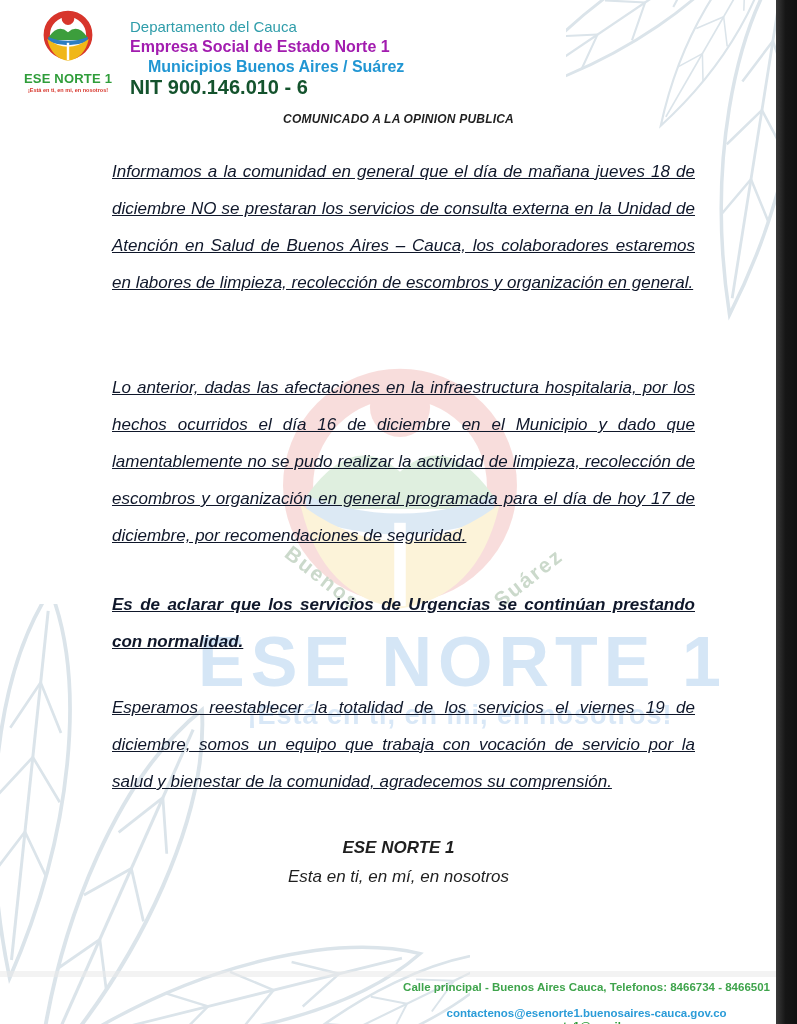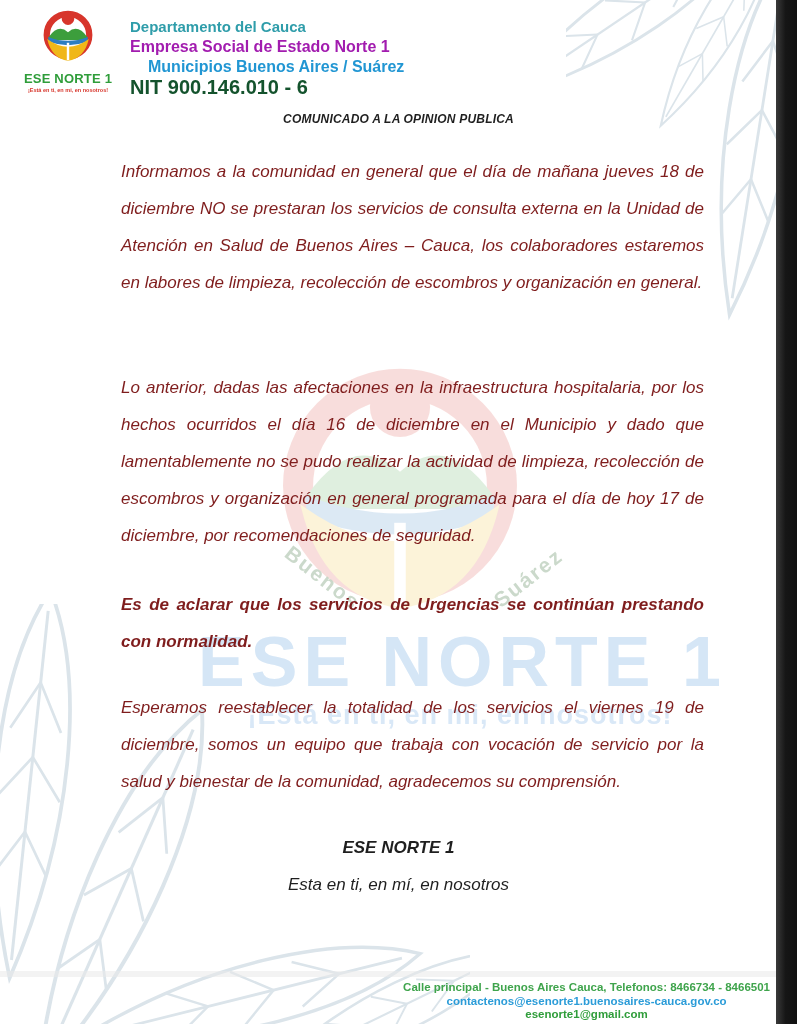--- a/index.html
+++ b/index.html
@@ -24,50 +24,50 @@
               color:#d5e6f6; white-space:nowrap; }
   .wm-slogan { left:200px; top:700px; width:520px; text-align:center;
                font-size:27px; font-weight:bold; letter-spacing:1px; color:#d9e8f7; }
 
   
   .header { position:absolute; top:8px; left:20px; z-index:2; display:flex; }
   .logo-block { width:96px; text-align:center; }
   .logo-name { color:#2f9d3a; font-weight:bold; font-size:13px; letter-spacing:.2px; margin-top:1px; }
   .logo-tag  { color:#d7352b; font-weight:bold; font-size:5.5px; margin-top:1px; }
   .header-lines { margin-left:14px; padding-top:9px; line-height:20px; }
-  .hl-dept { color:#2f9daa; font-size:15px; font-weight:700; }
+  .hl-dept { color:#2f9daa; font-size:15px; font-weight:400; }
   .hl-comp { color:#a21caf; font-size:16px; font-weight:bold; }
   .hl-muni { color:#2196d3; font-size:16px; font-weight:bold;margin-left:18px; }
   .hl-nit  { color:#14532d; font-size:20px; font-weight:600; }
 
   
   .doc-title { position:absolute; top:112px; left:107px; width:583px; z-index:2;
                text-align:center; font-style:italic; font-weight:bold;
                font-size:12px; color:#1f1f1f; letter-spacing:.2px; }
-  .para { position:absolute; left:121px; width:583px; z-index:2;
-          font-style:italic; font-size:17px; line-height:37px; color:#7f1d1d;
-          text-align:justify; }
+  .para { position:absolute; left:112px; width:583px; z-index:2;
+          font-style:italic; font-size:17px; line-height:37px; color:#0f172a;
+          text-align:justify;text-decoration:underline; }
   .para.bold { font-weight:bold; }
   #para-0 { top:153px; }
   #para-1 { top:369px; }
   #para-2 { top:586px; }
   #para-3 { top:689px; }
 
   .signature { position:absolute; top:838px; left:107px; width:583px; z-index:2;
                text-align:center; font-style:italic; color:#1f1f1f; }
   .sig-name { font-weight:bold; font-size:17px; }
-  .sig-slogan { font-size:17px; margin-top:17px; }
+  .sig-slogan { font-size:17px; margin-top:9px; }
 
   
   .footer-band { position:absolute; left:0; right:21px; top:971px; height:6px;
                  background:#e9e9e9; opacity:.55; z-index:2; }
   .footer { position:absolute; right:27px; top:981px; z-index:2; text-align:center;
             font-size:11.5px; line-height:13.5px; }
   .ft-address { color:#3fa44c; font-weight:600; }
-  .ft-web { color:#2b9cd8; font-weight:700; }
+  .ft-web { color:#2b9cd8; font-weight:700;margin-top:12px; }
   .ft-mail { color:#2f9d3a; font-weight:700; }
 
   
   .edge-bar { position:absolute; top:0; right:0; width:21px; height:1024px;
               z-index:5; background:linear-gradient(to right,#3a3a3a 0,#161616 45%,#101010 100%); }
 </style>
 </head>
 <body>
 
 <div class="page">

